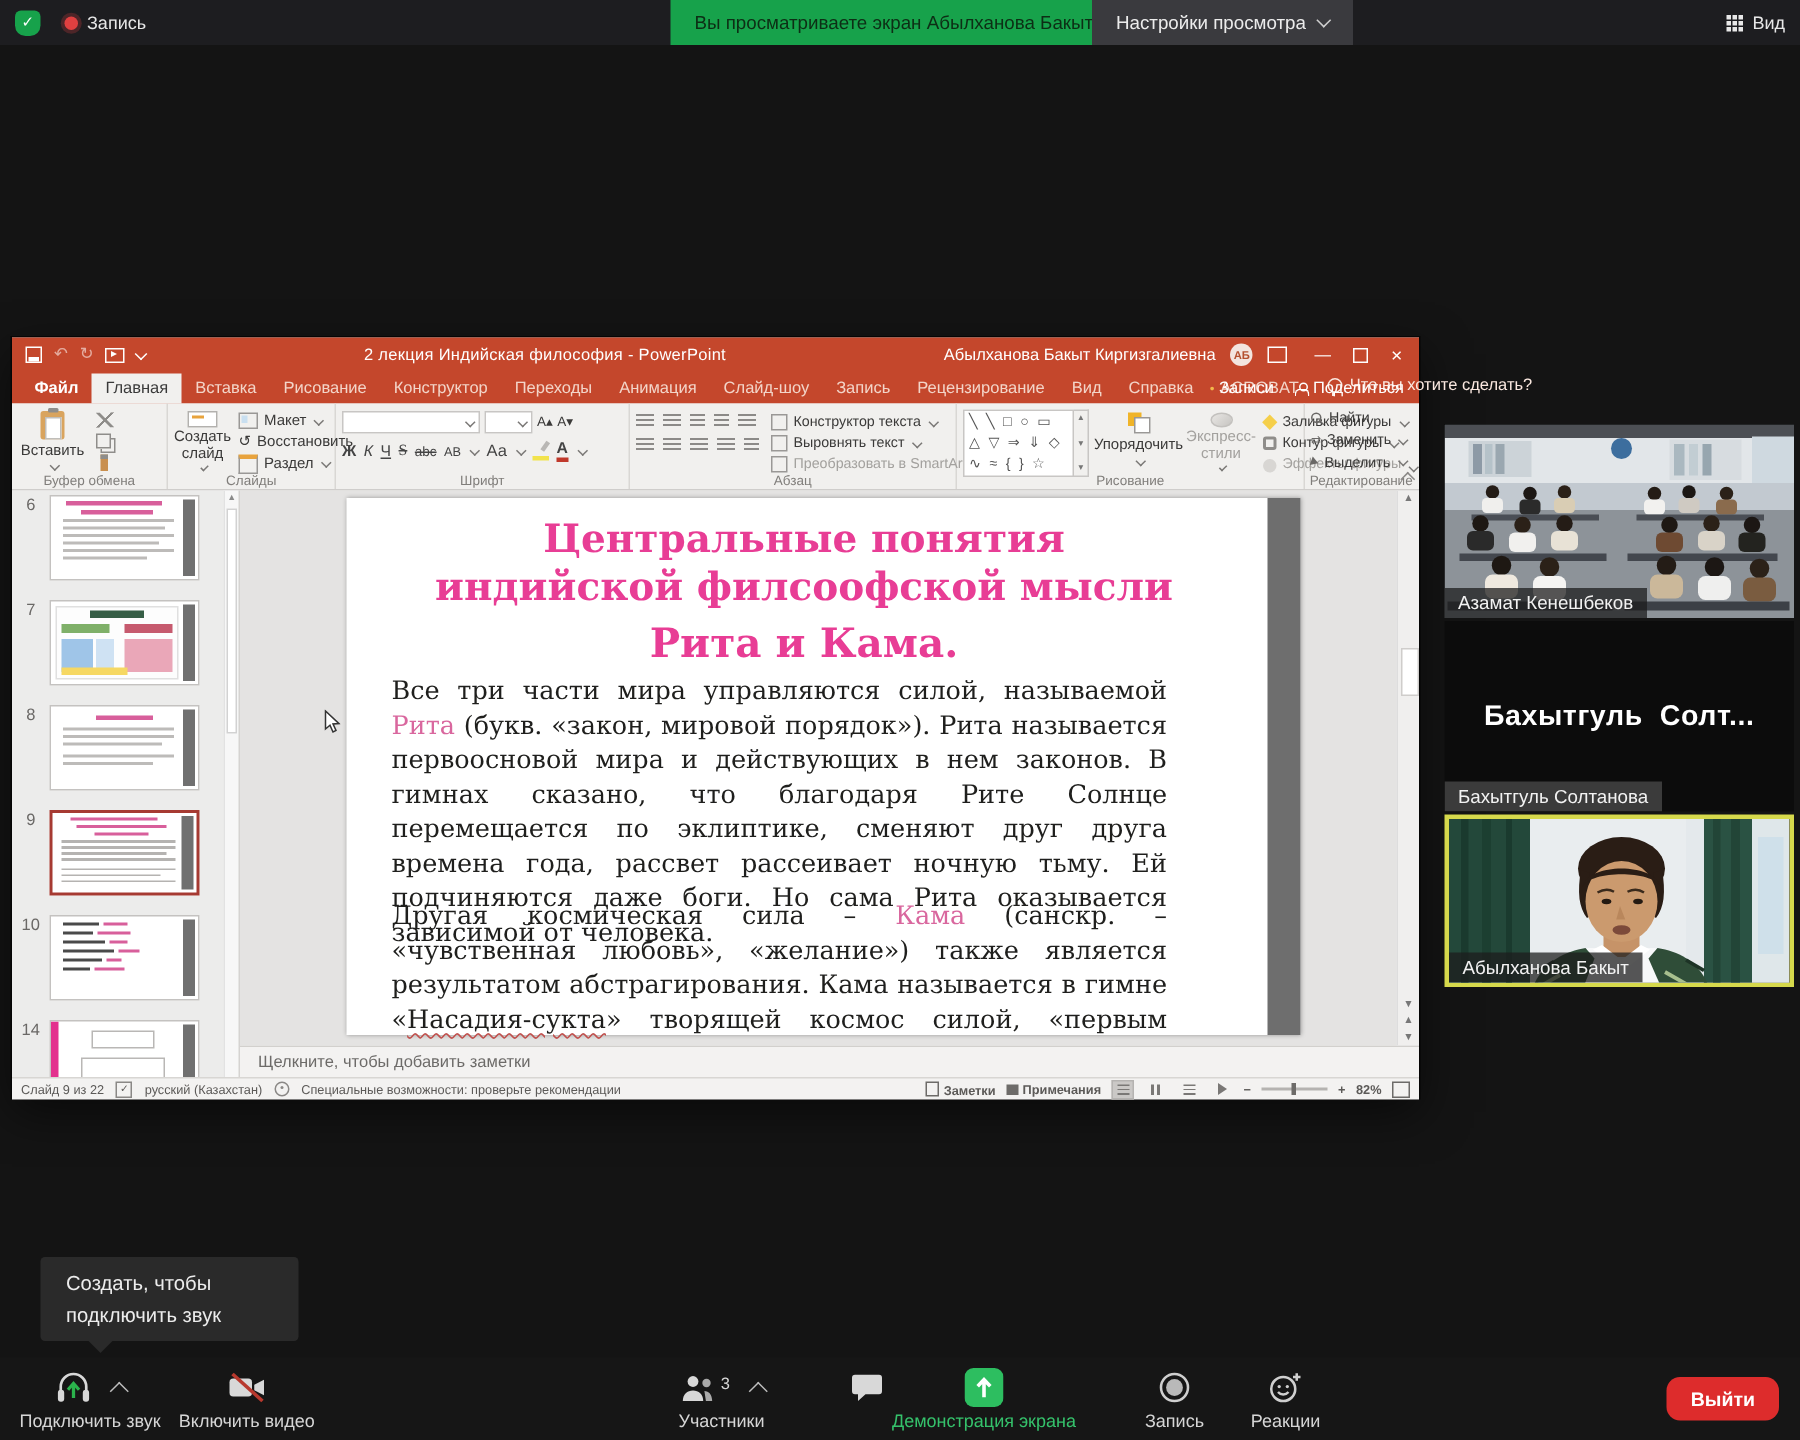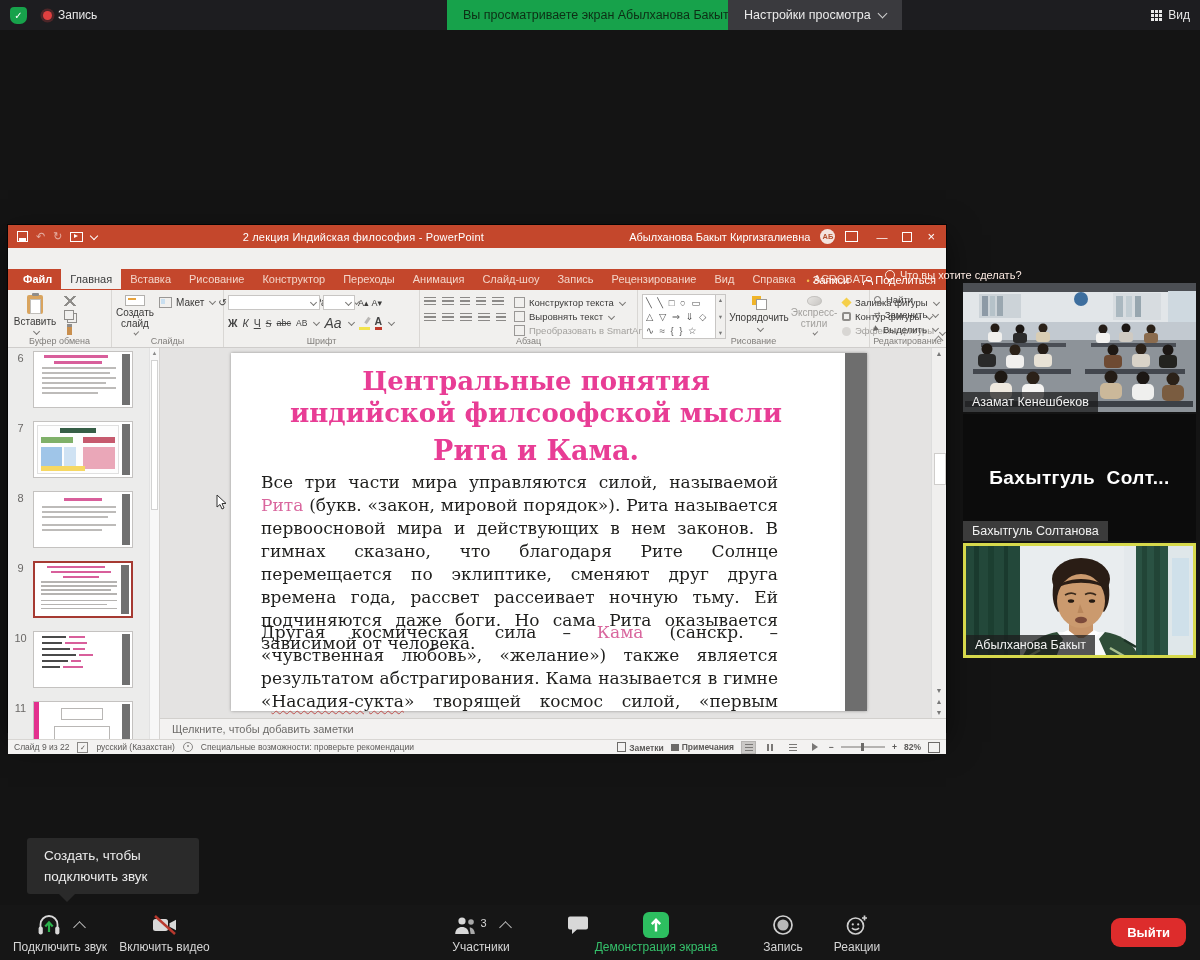--- a/index.html
+++ b/index.html
@@ -37,22 +37,22 @@
   .qcaret{width:5px;height:5px;border-left:1.3px solid #fff;border-bottom:1.3px solid #fff;transform:rotate(-45deg);margin-top:-2px;}
   .ppt-title{flex:1;text-align:center;letter-spacing:.2px;white-space:nowrap;overflow:hidden;}
   .tbr{display:flex;align-items:center;gap:10px;margin-right:9px;}
   .avatar{width:15px;height:15px;border-radius:50%;background:#f3e4de;color:#b5502f;font-size:7.5px;
           font-weight:bold;display:flex;align-items:center;justify-content:center;}
   .ribopt{width:11px;height:9px;border:1.2px solid #fff;display:inline-block;}
   .winctl{display:flex;align-items:center;gap:15px;margin-left:8px;margin-right:2px;}
   .restorebox{width:8px;height:8px;border:1.2px solid #fff;display:inline-block;}
   .closex{font-size:13px;line-height:1;}
 
-  .ppt-tabs{height:21px;background:#c4472c;display:flex;align-items:flex-start;color:#f3d5c9;
-            font-size:11px;padding-left:6px;position:relative;white-space:nowrap;margin-top:21px;}
+  .ppt-tabs{height:21px;background:#c4472c;display:flex;align-items:center;color:#f3d5c9;
+            font-size:11px;padding-left:6px;position:relative;white-space:nowrap;}
   .tab{padding:4px 9px 4px;cursor:default;}
   .tab.file{color:#fff;font-weight:bold;}
   .tab.active{background:#f1f0ee;color:#3a3a3a;}
   .tellme{display:flex;align-items:center;gap:5px;margin-left:10px;color:#fbe9e1;padding-bottom:4px;}
   .bulb{width:8px;height:8px;border:1.2px solid #fbe9e1;border-radius:50%;position:relative;display:inline-block;}
   .bulb i{position:absolute;left:2px;bottom:-3px;width:2px;height:3px;background:#fbe9e1;}
   .tabs-right{position:absolute;right:10px;bottom:4px;display:flex;align-items:center;gap:14px;color:#fff;}
   .odot{color:#f2b84b;font-size:9px;}
   .person-ico{width:8px;height:8px;position:relative;display:inline-block;}
   .person-ico::before{content:"";position:absolute;left:2.5px;top:0;width:4px;height:4px;border-radius:50%;border:1px solid #fff;}
@@ -73,21 +73,21 @@
   .mico{width:12px;height:11px;position:relative;}
   .ico-cut{background:linear-gradient(45deg,transparent 45%,#8f8d8a 45% 55%,transparent 55%),
            linear-gradient(-45deg,transparent 45%,#8f8d8a 45% 55%,transparent 55%);}
   .ico-copy{border:1px solid #8f8d8a;width:8px;height:8px;box-shadow:3px 3px 0 -1px #f1f0ee,3px 3px 0 0 #8f8d8a;}
   .ico-painter{background:#c98f4e;width:5px;height:9px;margin-left:3px;border-top:3px solid #8f8d8a;}
 
   .g-slides{width:112px;display:flex;gap:5px;}
   .newslide{display:flex;flex-direction:column;align-items:center;width:48px;gap:1px;padding-top:1px;text-align:center;line-height:1.15;}
   .nsico{width:18px;height:14px;background:#fff;border:1px solid #b3b1ae;position:relative;}
   .nsico::before{content:"";position:absolute;left:2px;top:2px;width:8px;height:2px;background:#e8a33d;}
-  .rrowcol{display:flex;flex-direction:row;gap:3px;padding-top:2px;}
+  .rrowcol{display:flex;flex-direction:column;gap:3px;padding-top:2px;}
   .rrow{display:flex;align-items:center;gap:4px;height:12px;white-space:nowrap;}
   .layico{width:11px;height:9px;border:1px solid #9a9896;position:relative;}
   .layico::before{content:"";position:absolute;left:1px;top:1px;width:4px;height:5px;background:#c9dff0;}
   .secico{width:11px;height:9px;border:1px solid #9a9896;border-top:3px solid #e8a33d;}
 
   .g-font{width:196px;display:flex;flex-direction:column;gap:5px;padding-top:5px;}
   .fr1{display:flex;align-items:center;gap:3px;}
   .combo{height:15px;border:1px solid #c8c6c4;background:#fff;display:flex;align-items:center;justify-content:flex-end;padding-right:3px;box-sizing:border-box;}
   .fr2{display:flex;align-items:center;gap:5px;font-size:10.5px;color:#444;}
   .fb{cursor:default;}
@@ -366,21 +366,21 @@
           <span class="fb" style="font-size:9px;">А▾</span>
         </div>
         <div class="fr2">
           <span class="fb" style="font-weight:bold;">Ж</span>
           <span class="fb" style="font-style:italic;">К</span>
           <span class="fb" style="text-decoration:underline;">Ч</span>
           <span class="fb" style="text-decoration:line-through;font-family:'Liberation Serif',serif;">S</span>
           <span class="fb" style="text-decoration:line-through;font-size:9px;">abc</span>
           <span class="fb" style="font-size:8.5px;">АВ</span>
             <span class="cd"></span>
-          <span class="fb" style="font-size:14px;font-style:italic;">Аа</span>
+          <span class="fb" style="font-size:11px;">Аа</span>
             <span class="cd"></span>
           <span class="hl-ico"></span>
           <span class="fc-ico">А</span>
             <span class="cd"></span>
         </div>
         <div class="rg-label">Шрифт</div>
       </div>
 
       <div class="rgroup g-para">
         <div class="pgrid">
@@ -571,21 +571,21 @@
               </div>
             <div class="mlrow">
                 <i style="width:18px;"></i>
                 <b style="width:20px;"></b>
               </div>
             <div class="gbar"></div>
           </div>
         </div>
 
         <div class="trow">
-          <span class="tnum">11</span>
+          <span class="tnum">14</span>
           <div class="tbox">
             <div class="t11box"></div>
               <div class="t11w"></div>
               <div class="t11w2"></div>
             <div class="gbar"></div>
           </div>
         </div>
 
         <div class="tscroll">
           <div class="sb">▲</div>

